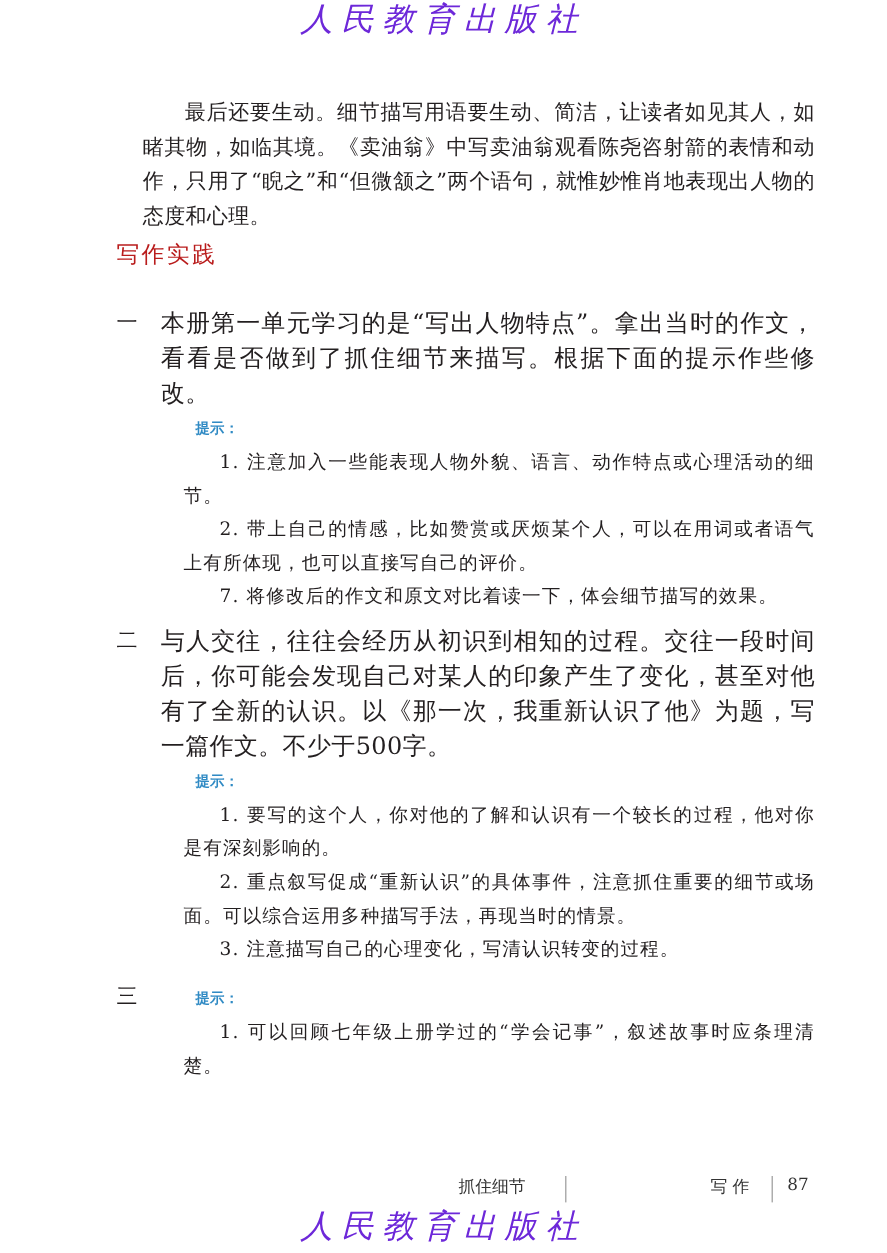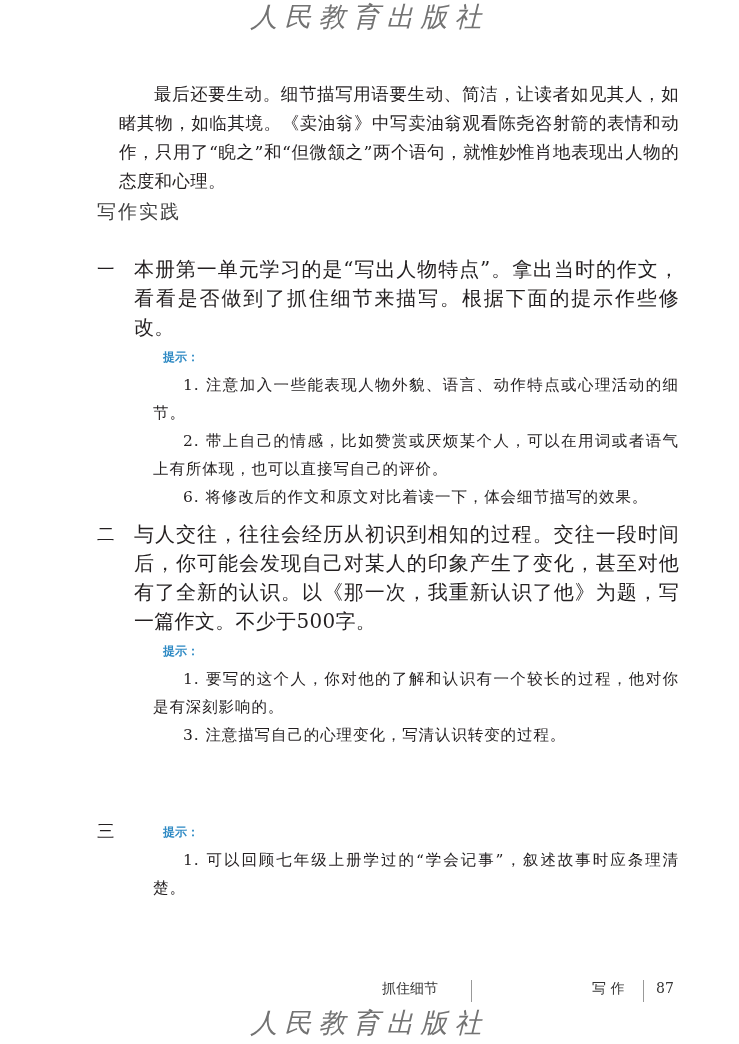--- a/index.html
+++ b/index.html
@@ -1,26 +1,26 @@
 <!DOCTYPE html>
 <html><head>
   <meta charset="utf-8">
   <style>
     html, body { margin: 0; padding: 0; background: #ffffff; }
     body { width: 739px; height: 1044px; position: relative; overflow: hidden;
       font-family: "DejaVu Serif", "Liberation Serif", serif; color: #231f20; }
     .logo { position: absolute; left: 0; width: 739px; text-align: center;
-      font-family: "DejaVu Serif", serif; font-style: italic; color: #737373;
+      font-family: "DejaVu Serif", serif; font-style: italic; color: #6d28d9;
       font-size: 27px; letter-spacing: 7px; line-height: 30px; }
     .logo.top { top: 2px; }
     .logo.bottom { top: 1008px; }
     .para { position: absolute; left: 119px; width: 560px; font-size: 17.5px;
       line-height: 29px; letter-spacing: 0.3px; text-indent: 35px; text-align: justify; margin: 0; }
     .heading { position: absolute; left: 97px; top: 199px; font-size: 19px;
-      color: #404040; letter-spacing: 2px; margin: 0; font-weight: normal; }
+      color: #b91c1c; letter-spacing: 2px; margin: 0; font-weight: normal; }
     .task { position: absolute; left: 97px; width: 582px; }
     .task-num { position: absolute; left: 0; top: 0; font-size: 17.5px; line-height: 29px; width: 22px; }
     .task-text { margin: 0 0 0 37px; font-size: 20px; line-height: 29px;
       letter-spacing: 0.3px; text-align: justify; }
     .hint-label { margin: 2px 0 0 66px; font-size: 12px; line-height: 27px;
       color: #2f8ac4; font-weight: bold; font-family: "DejaVu Sans", sans-serif; }
     .hint { margin: 0 0 0 56px; font-size: 15.5px; line-height: 28px;
       text-indent: 30px; letter-spacing: 0.9px; text-align: justify; }
     .footer { position: absolute; top: 980px; font-size: 14px; color: #333; }
     .footer-sep { position: absolute; top: 980px; width: 1px; height: 22px; background: #999; }
@@ -33,28 +33,29 @@
 <p class="para" style="top:80px;">最后还要生动。细节描写用语要生动、简洁，让读者如见其人，如睹其物，如临其境。《卖油翁》中写卖油翁观看陈尧咨射箭的表情和动作，只用了“睨之”和“但微颔之”两个语句，就惟妙惟肖地表现出人物的态度和心理。</p>
 
 <h2 class="heading">写作实践</h2>
 
 <div class="task" style="top:255px;">
   <span class="task-num">一</span>
   <p class="task-text">本册第一单元学习的是“写出人物特点”。拿出当时的作文，看看是否做到了抓住细节来描写。根据下面的提示作些修改。</p>
   <div class="hint-label">提示：</div>
   <p class="hint">1. 注意加入一些能表现人物外貌、语言、动作特点或心理活动的细节。</p>
   <p class="hint">2. 带上自己的情感，比如赞赏或厌烦某个人，可以在用词或者语气上有所体现，也可以直接写自己的评价。</p>
-  <p class="hint">6. 将修改后的作文和原文对比着读一下，体会细节描写的效果。</p>
+  <p class="hint">7. 将修改后的作文和原文对比着读一下，体会细节描写的效果。</p>
 </div>
 
 <div class="task" style="top:520px;">
   <span class="task-num">二</span>
   <p class="task-text">与人交往，往往会经历从初识到相知的过程。交往一段时间后，你可能会发现自己对某人的印象产生了变化，甚至对他有了全新的认识。以《那一次，我重新认识了他》为题，写一篇作文。不少于500字。</p>
   <div class="hint-label">提示：</div>
   <p class="hint">1. 要写的这个人，你对他的了解和认识有一个较长的过程，他对你是有深刻影响的。</p>
+  <p class="hint">2. 重点叙写促成“重新认识”的具体事件，注意抓住重要的细节或场面。可以综合运用多种描写手法，再现当时的情景。</p>
   <p class="hint">3. 注意描写自己的心理变化，写清认识转变的过程。</p>
 </div>
 
 <div class="task" style="top:817px;">
   <span class="task-num">三</span>
   <div class="hint-label">提示：</div>
   <p class="hint">1. 可以回顾七年级上册学过的“学会记事”，叙述故事时应条理清楚。</p>
 </div>
 
 <span class="footer" style="left:382px;text-align:center;">抓住细节</span>

